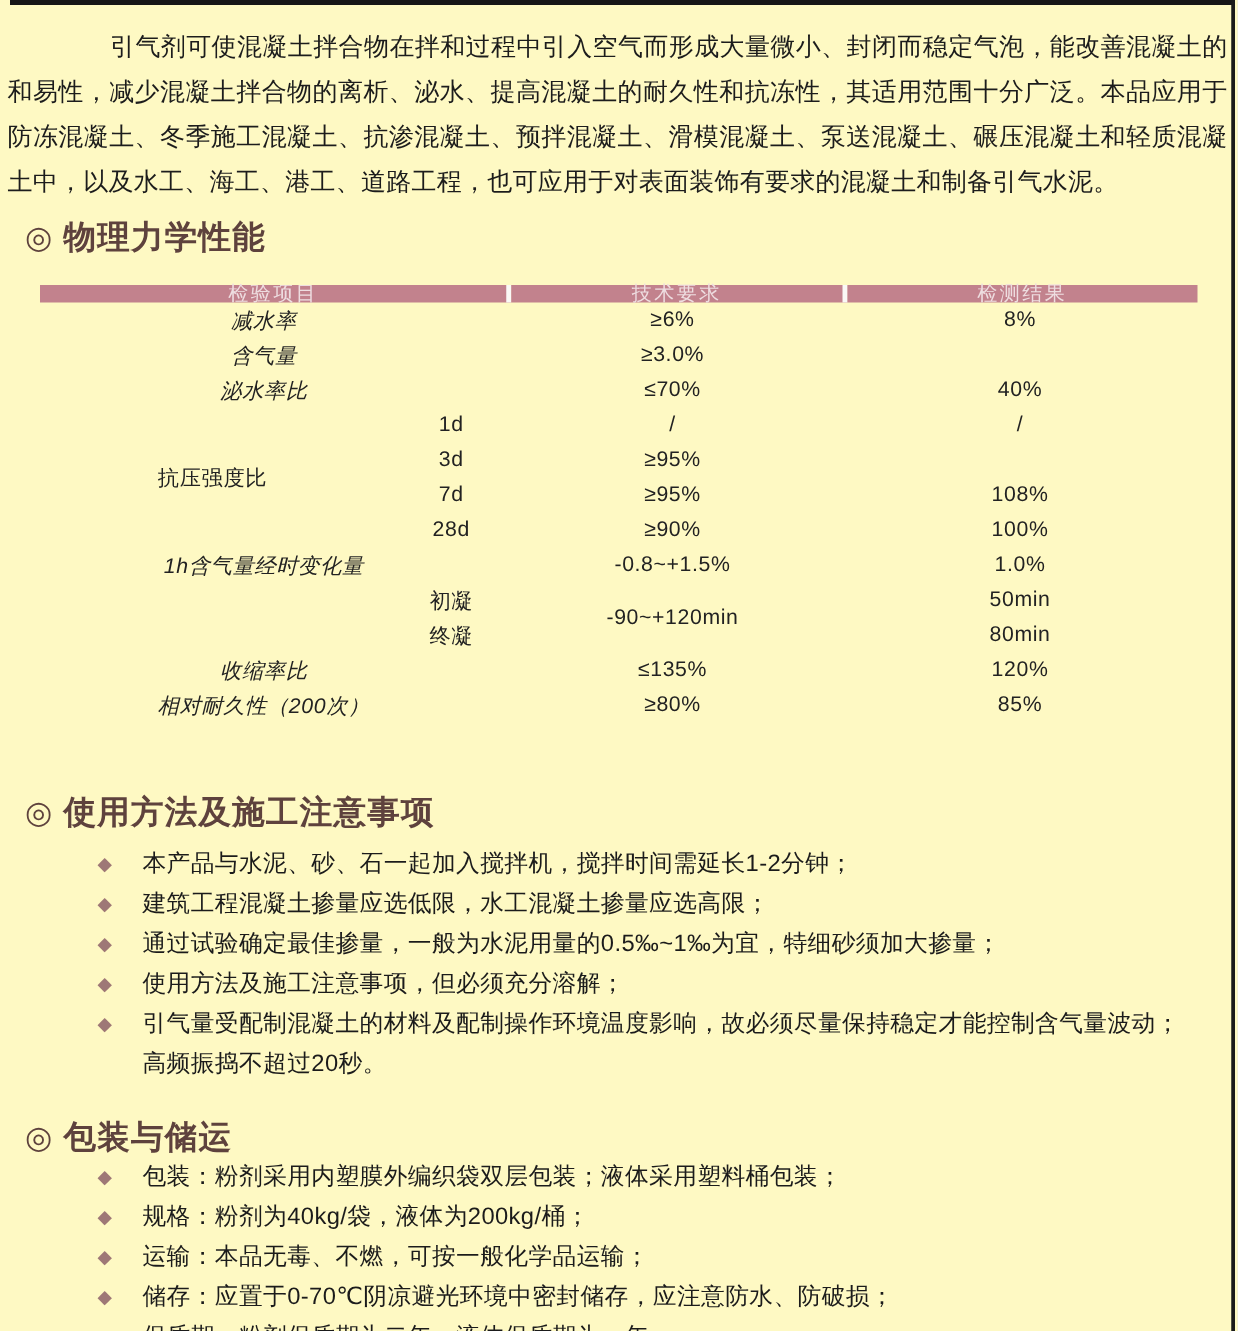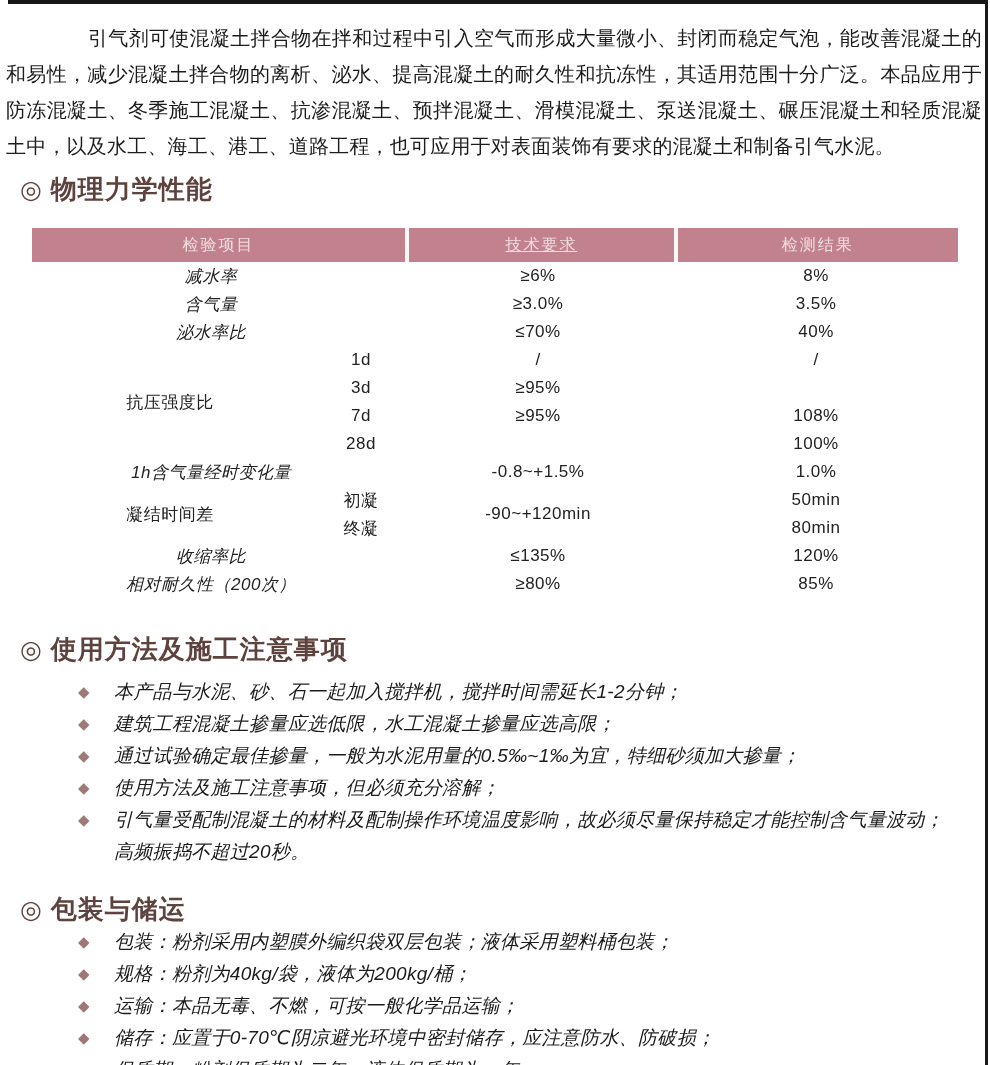--- a/index.html
+++ b/index.html
@@ -1,20 +1,20 @@
 <!DOCTYPE html>
 <html><head>
 <meta charset="utf-8">
 <style>
   * { margin:0; padding:0; box-sizing:border-box; }
   html,body { background:#e8e8e6; }
   .page {
     position:relative;
     width:990px; height:1065px;
-    background:#ffffff;
+    background:#fef9c3;
     overflow:hidden;
     font-family:"Liberation Sans","DejaVu Sans",sans-serif;
     color:#1e1e1e;
   }
   .top-rule { position:absolute; left:8px; top:0; width:980px; height:4px; background:#161616; }
   .right-rule { position:absolute; left:985px; top:0; width:3px; height:1065px; background:#1a1a1a; }
 
   .intro {
     position:absolute; left:6px; top:20px; width:976px;
     font-size:20px; line-height:36px; text-indent:82px;
@@ -26,49 +26,49 @@
     font-size:26px; font-weight:bold; color:#5e423d;
     letter-spacing:1px; display:flex; align-items:center; gap:8px;
   }
   .section-heading .marker { font-weight:normal; font-size:25px; color:#5e423d; }
   #h-physical { top:172px; }
   #h-usage { top:632px; }
   #h-packaging { top:892px; }
 
   
   .spec-table { position:absolute; left:20px; top:228px; width:938px; }
-  .thead { display:flex; height:34px;margin-left:12px; }
+  .thead { display:flex; height:14px;margin-left:12px; }
   .th {
     background:#c2828d; color:#eedde0; font-size:16px;
     display:flex; align-items:center; justify-content:center;
     letter-spacing:2px;
   }
   .th1 { width:382px; border-right:4px solid #faf9f6; }
-  .th2 { width:272px; border-right:4px solid #faf9f6;text-decoration:underline; }
+  .th2 { width:272px; border-right:4px solid #faf9f6; }
   .th3 { width:284px; }
   .tbody {
     display:grid;
     grid-template-columns:300px 82px 272px 284px;
     grid-auto-rows:28px;
   }
   .c {
     display:flex; align-items:center; justify-content:center;
     font-size:17px; color:#222; letter-spacing:0.5px;
   }
   .wide { grid-column:1/3;font-style:italic; }
 
   
   .bullets { position:absolute; left:78px; list-style:none; width:880px; }
   #usage-list { top:676px; }
   #packaging-list { top:926px; }
   .bullets li { display:flex; line-height:32px; }
   .diamond {
     flex:0 0 36px; color:#9e7876; font-size:15px; line-height:32px;
   }
-  .btext { flex:0 1 auto; max-width:832px; font-size:19px; color:#1b1b1b; letter-spacing:0.3px;font-style:italic; }
+  .btext { flex:0 1 auto; max-width:832px; font-size:19px; color:#1b1b1b; letter-spacing:0.3px; }
 </style>
 </head>
 <body>
 
 <div class="page">
   <div class="top-rule"></div>
   <div class="right-rule"></div>
 
   <p class="intro">引气剂可使混凝土拌合物在拌和过程中引入空气而形成大量微小、封闭而稳定气泡，能改善混凝土的和易性，减少混凝土拌合物的离析、泌水、提高混凝土的耐久性和抗冻性，其适用范围十分广泛。本品应用于防冻混凝土、冬季施工混凝土、抗渗混凝土、预拌混凝土、滑模混凝土、泵送混凝土、碾压混凝土和轻质混凝土中，以及水工、海工、港工、道路工程，也可应用于对表面装饰有要求的混凝土和制备引气水泥。</p>
 
@@ -84,43 +84,42 @@
       <div class="th th3">检测结果</div>
     </div>
     <div class="tbody">
 
       <div class="c wide" style="grid-row:1">减水率</div>
       <div class="c" style="grid-area:1/3">≥6%</div>
       <div class="c" style="grid-area:1/4">8%</div>
 
       <div class="c wide" style="grid-row:2">含气量</div>
       <div class="c" style="grid-area:2/3">≥3.0%</div>
-      <div class="c" style="grid-area:2/4">3.5%</div>
 
       <div class="c wide" style="grid-row:3">泌水率比</div>
       <div class="c" style="grid-area:3/3">≤70%</div>
       <div class="c" style="grid-area:3/4">40%</div>
 
       <div class="c" style="grid-area:4/1/8/2">抗压强度比</div>
       <div class="c" style="grid-area:4/2">1d</div>
       <div class="c" style="grid-area:4/3">/</div>
       <div class="c" style="grid-area:4/4">/</div>
       <div class="c" style="grid-area:5/2">3d</div>
       <div class="c" style="grid-area:5/3">≥95%</div>
       <div class="c" style="grid-area:6/2">7d</div>
       <div class="c" style="grid-area:6/3">≥95%</div>
       <div class="c" style="grid-area:6/4">108%</div>
       <div class="c" style="grid-area:7/2">28d</div>
+      <div class="c" style="grid-area:7/3">≥90%</div>
       <div class="c" style="grid-area:7/4">100%</div>
 
       <div class="c wide" style="grid-row:8">1h含气量经时变化量</div>
       <div class="c" style="grid-area:8/3">-0.8~+1.5%</div>
       <div class="c" style="grid-area:8/4">1.0%</div>
 
-      <div class="c" style="grid-area:9/1/11/2">凝结时间差</div>
       <div class="c" style="grid-area:9/2">初凝</div>
       <div class="c" style="grid-area:9/3/11/4">-90~+120min</div>
       <div class="c" style="grid-area:9/4">50min</div>
       <div class="c" style="grid-area:10/2">终凝</div>
       <div class="c" style="grid-area:10/4">80min</div>
 
       <div class="c wide" style="grid-row:11">收缩率比</div>
       <div class="c" style="grid-area:11/3">≤135%</div>
       <div class="c" style="grid-area:11/4">120%</div>
 

